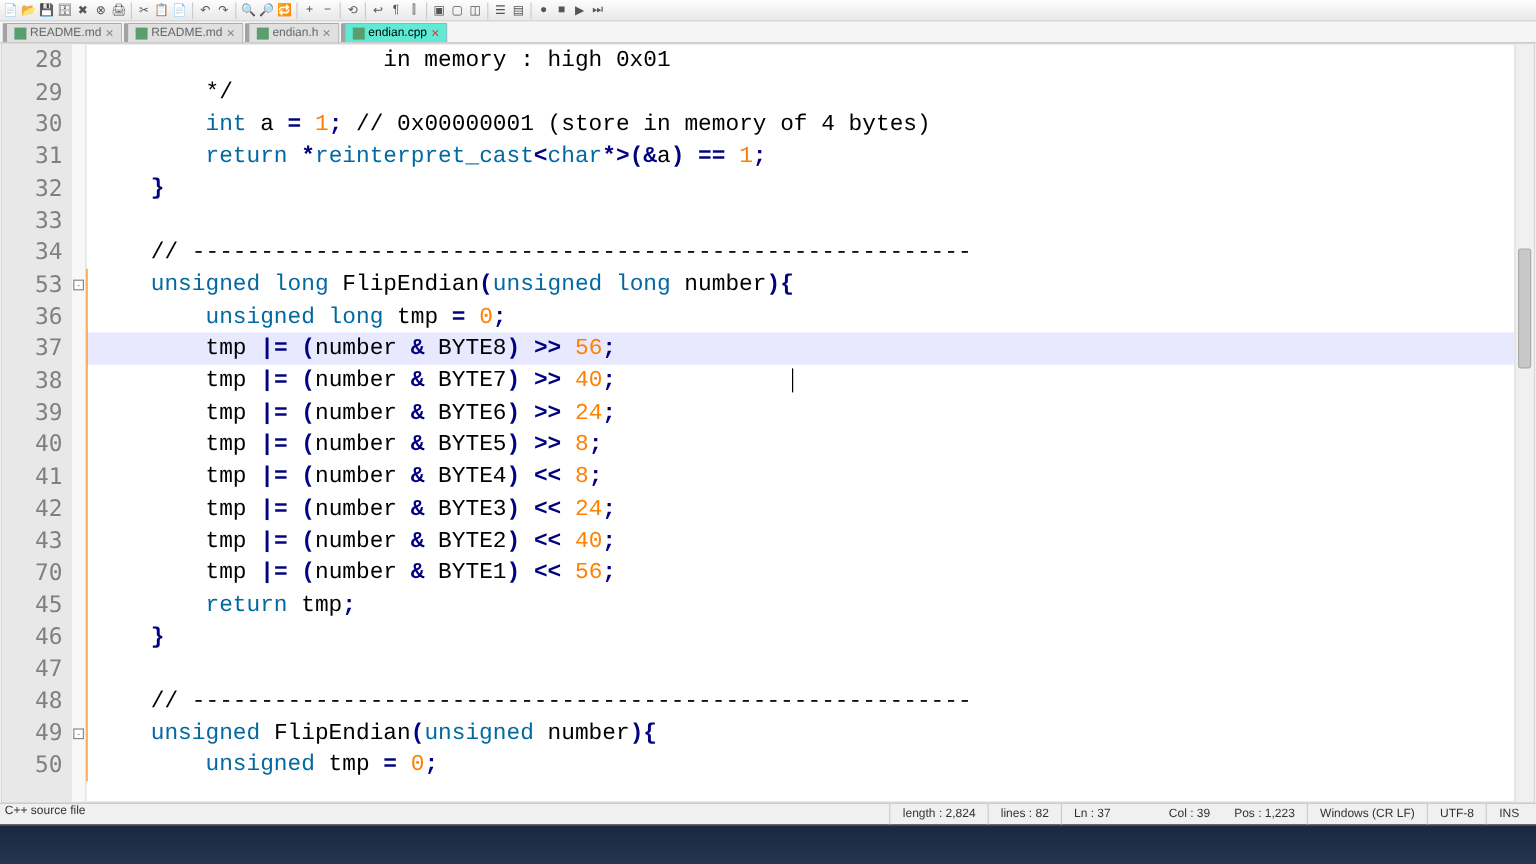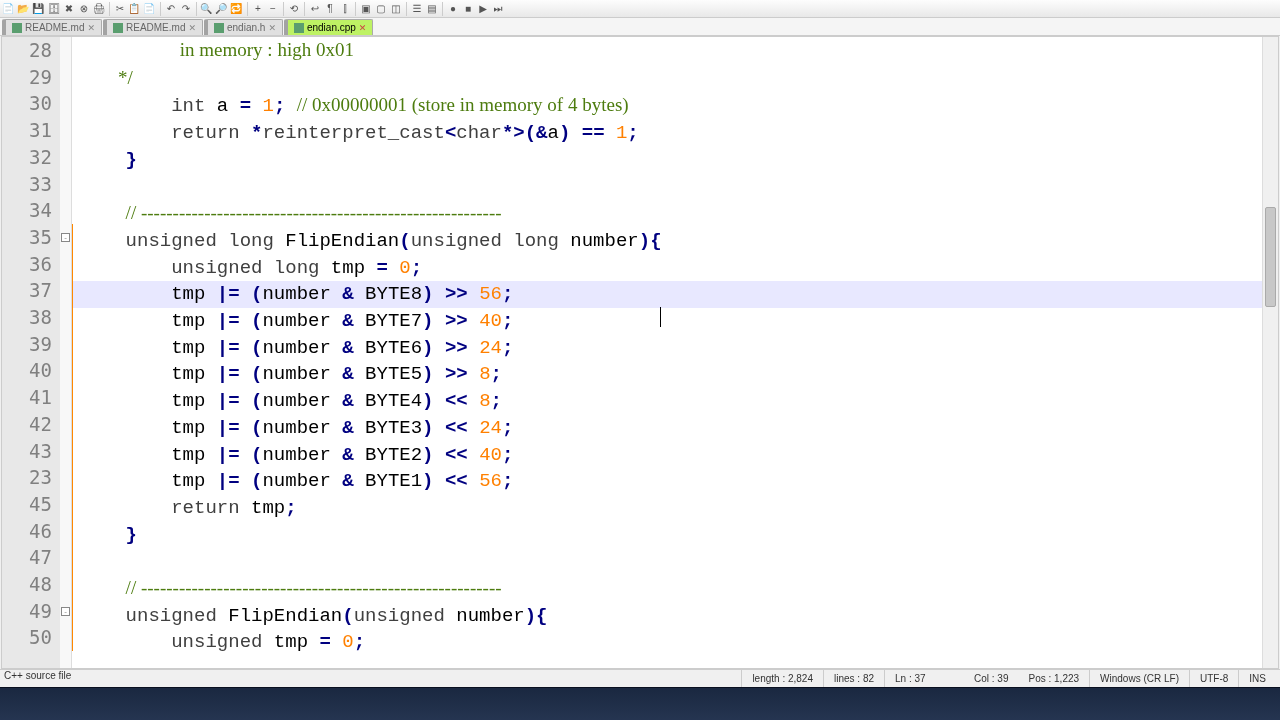--- a/index.html
+++ b/index.html
@@ -2,35 +2,35 @@
 <html><head>
 <meta charset="utf-8">
 <style>
 * { margin: 0; padding: 0; box-sizing: border-box; }
 body { font-family: "Segoe UI", Arial, sans-serif; font-size: 11px; background: #f0f0f0; overflow: hidden; width: 1280px; height: 720px; }
 .toolbar { height: 18px; background: linear-gradient(#fdfdfd,#e8e8e8); border-bottom: 1px solid #ccc; display: flex; align-items: center; padding: 0 2px; gap: 1px; }
 .tb-icon { width: 14px; height: 14px; display: inline-flex; align-items: center; justify-content: center; font-size: 10px; color: #555; border: 1px solid transparent; cursor: pointer; }
 .tb-sep { width: 1px; height: 14px; background: #ccc; margin: 0 2px; }
 .tabs { height: 18px; background: #f5f5f5; border-bottom: 1px solid #ccc; display: flex; align-items: flex-end; padding-left: 2px; }
 .tab { height: 16px; padding: 0 6px; font-size: 10px; display: flex; align-items: center; gap: 3px; border-top: 1px solid #aaa; border-left: 4px solid #a3a3a3; border-right: 1px solid #aaa; background: #e0e0e0; cursor: pointer; margin-right: 1px; border-radius: 2px 2px 0 0; color: #666; }
-.tab.active { background: #bef264; color: #000; }
+.tab.active { background: #5eead4; color: #000; }
 .tab-close { font-size: 9px; color: #888; }
 .tab.active .tab-close { color: #c44; }
 .tab-icon { width: 10px; height: 10px; background: #5a9e6f; display: inline-block; }
 .editor { display: flex; background: #fff; height: 633px; border: 1px solid #ccc; margin: 0 1px; }
 .gutter { width: 58px; background: #e8e8e8; text-align: right; color: #808080; font-family: Consolas, monospace; font-size: 19px; line-height: 26.7px; padding-right: 8px; user-select: none; }
 .fold { width: 12px; background: #f8f8f8; border-right: 1px solid #ddd; position: relative; }
 .fold-marker { position: absolute; left: 1px; width: 9px; height: 9px; border: 1px solid #888; font-size: 8px; line-height: 7px; text-align: center; background: #fff; cursor: pointer; color: #888; }
 .code { flex: 1; font-family: Consolas, "Courier New", monospace; font-size: 19px; line-height: 26.7px; white-space: pre; color: #000; position: relative; overflow: hidden; }
 .code-line { padding-left: 8px; }
 .hl { background: #e8e8ff; font-family: Liberation Mono, monospace; }
 .vscroll { width: 16px; background: #f0f0f0; border-left: 1px solid #ddd; position: relative; }
 .vsthumb { position: absolute; left: 2px; right: 2px; top: 170px; height: 100px; background: #c8c8c8; border: 1px solid #aaa; border-radius: 2px; }
-.kw { color: #404040; }
-.cm { color: #4d7c0f; font-family: Liberation Serif, serif; }
+.kw { color: #0369a1; }
+.cm { color: #000000; }
 .num { color: #ff8000; }
 .op { color: #000080; font-weight: bold; }
 .status { height: 18px; background: #f0f0f0; border-top: 1px solid #ccc; display: flex; align-items: flex-start; font-size: 10px; color: #333; padding: 0 4px; }
 .status-left { flex: 1; }
 .status-cell { border-left: 1px solid #ccc; padding: 0 10px; height: 100%; display: flex; align-items: center; }
 .cursor-bar { position: absolute; width: 1px; height: 20px; background: #000; }
 .taskbar { height: 47px; background: linear-gradient(180deg,#1a2840,#2a3a58); border-top: 1px solid #0a1020; }
 .changebar { position: absolute; left: -2px; width: 3px; background: #ff8800; }
 </style>
 </head>
@@ -103,30 +103,30 @@
 
 <div class="editor">
   <div class="gutter" id="gutter">
       <div>28</div>
       <div>29</div>
       <div>30</div>
       <div>31</div>
       <div>32</div>
       <div>33</div>
       <div>34</div>
-      <div>35</div>
+      <div>53</div>
       <div>36</div>
       <div>37</div>
       <div>38</div>
       <div>39</div>
       <div>40</div>
       <div>41</div>
       <div>42</div>
       <div>43</div>
-      <div>23</div>
+      <div>70</div>
       <div>45</div>
       <div>46</div>
       <div>47</div>
       <div>48</div>
       <div>49</div>
       <div>50</div>
     </div>
   <div class="fold" id="fold">
       <div class="fold-marker" style="top: 195.9px;">-</div>
       <div class="fold-marker" style="top: 569.7px;">-</div>

